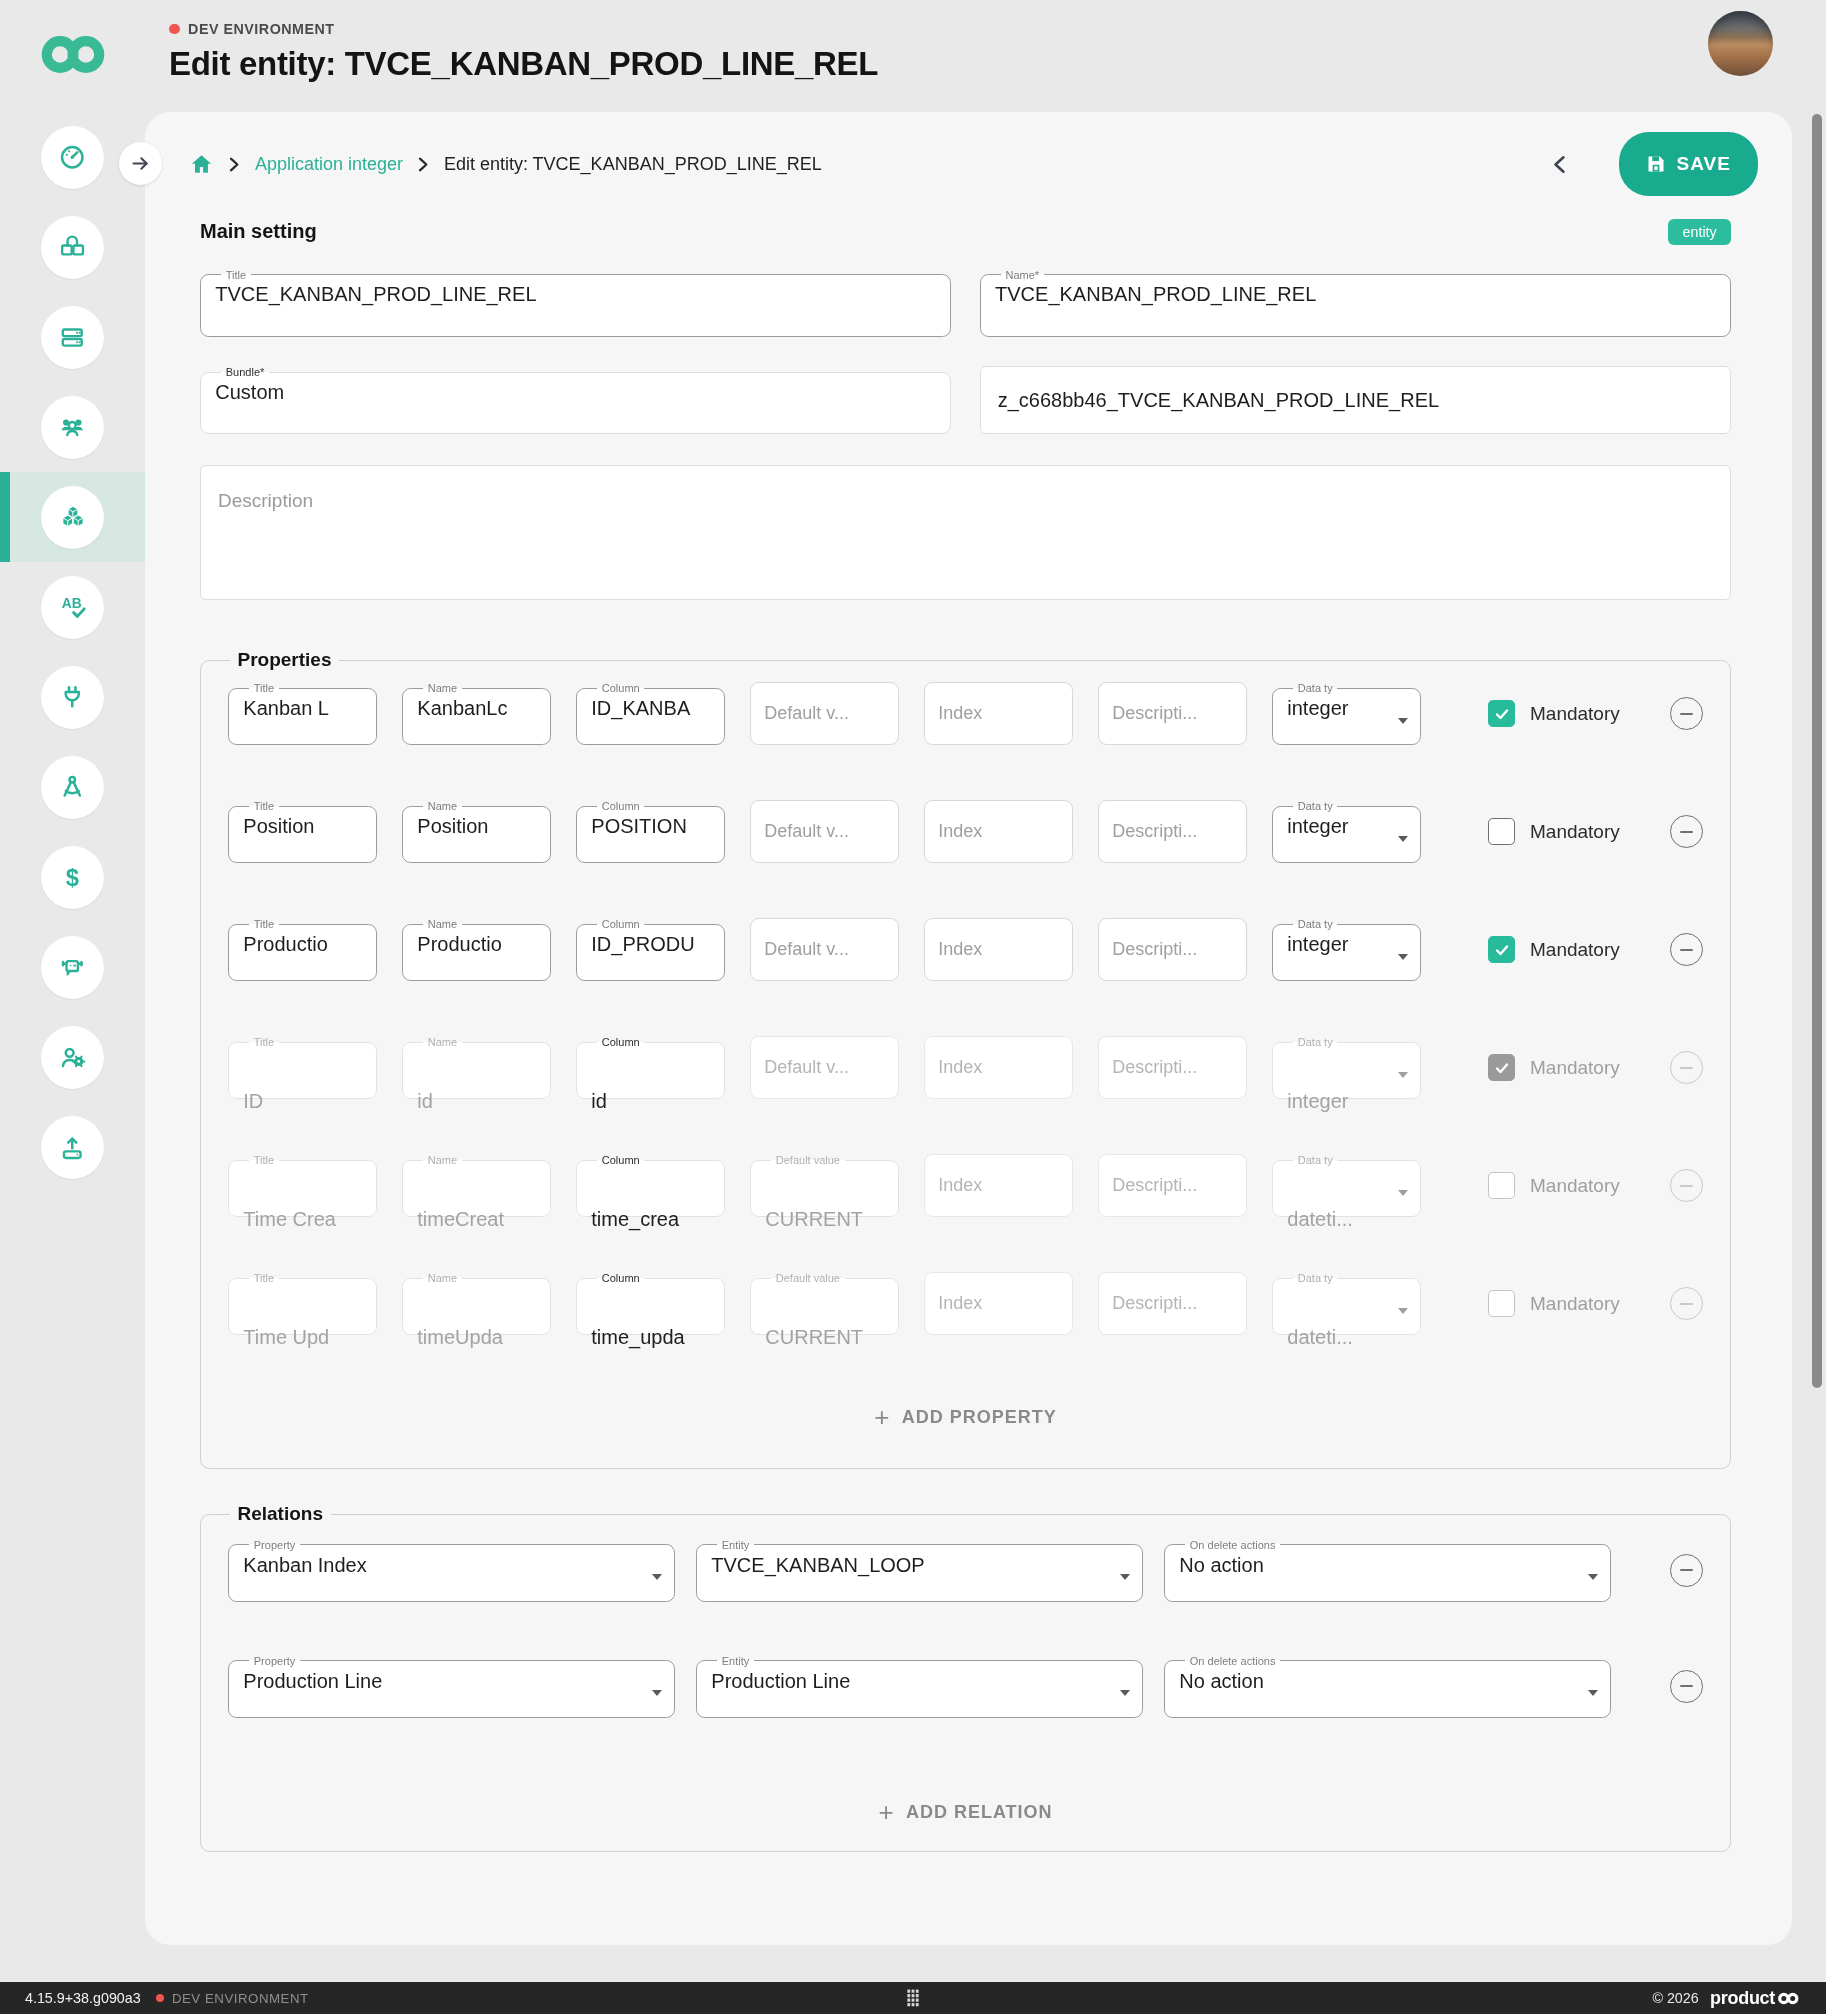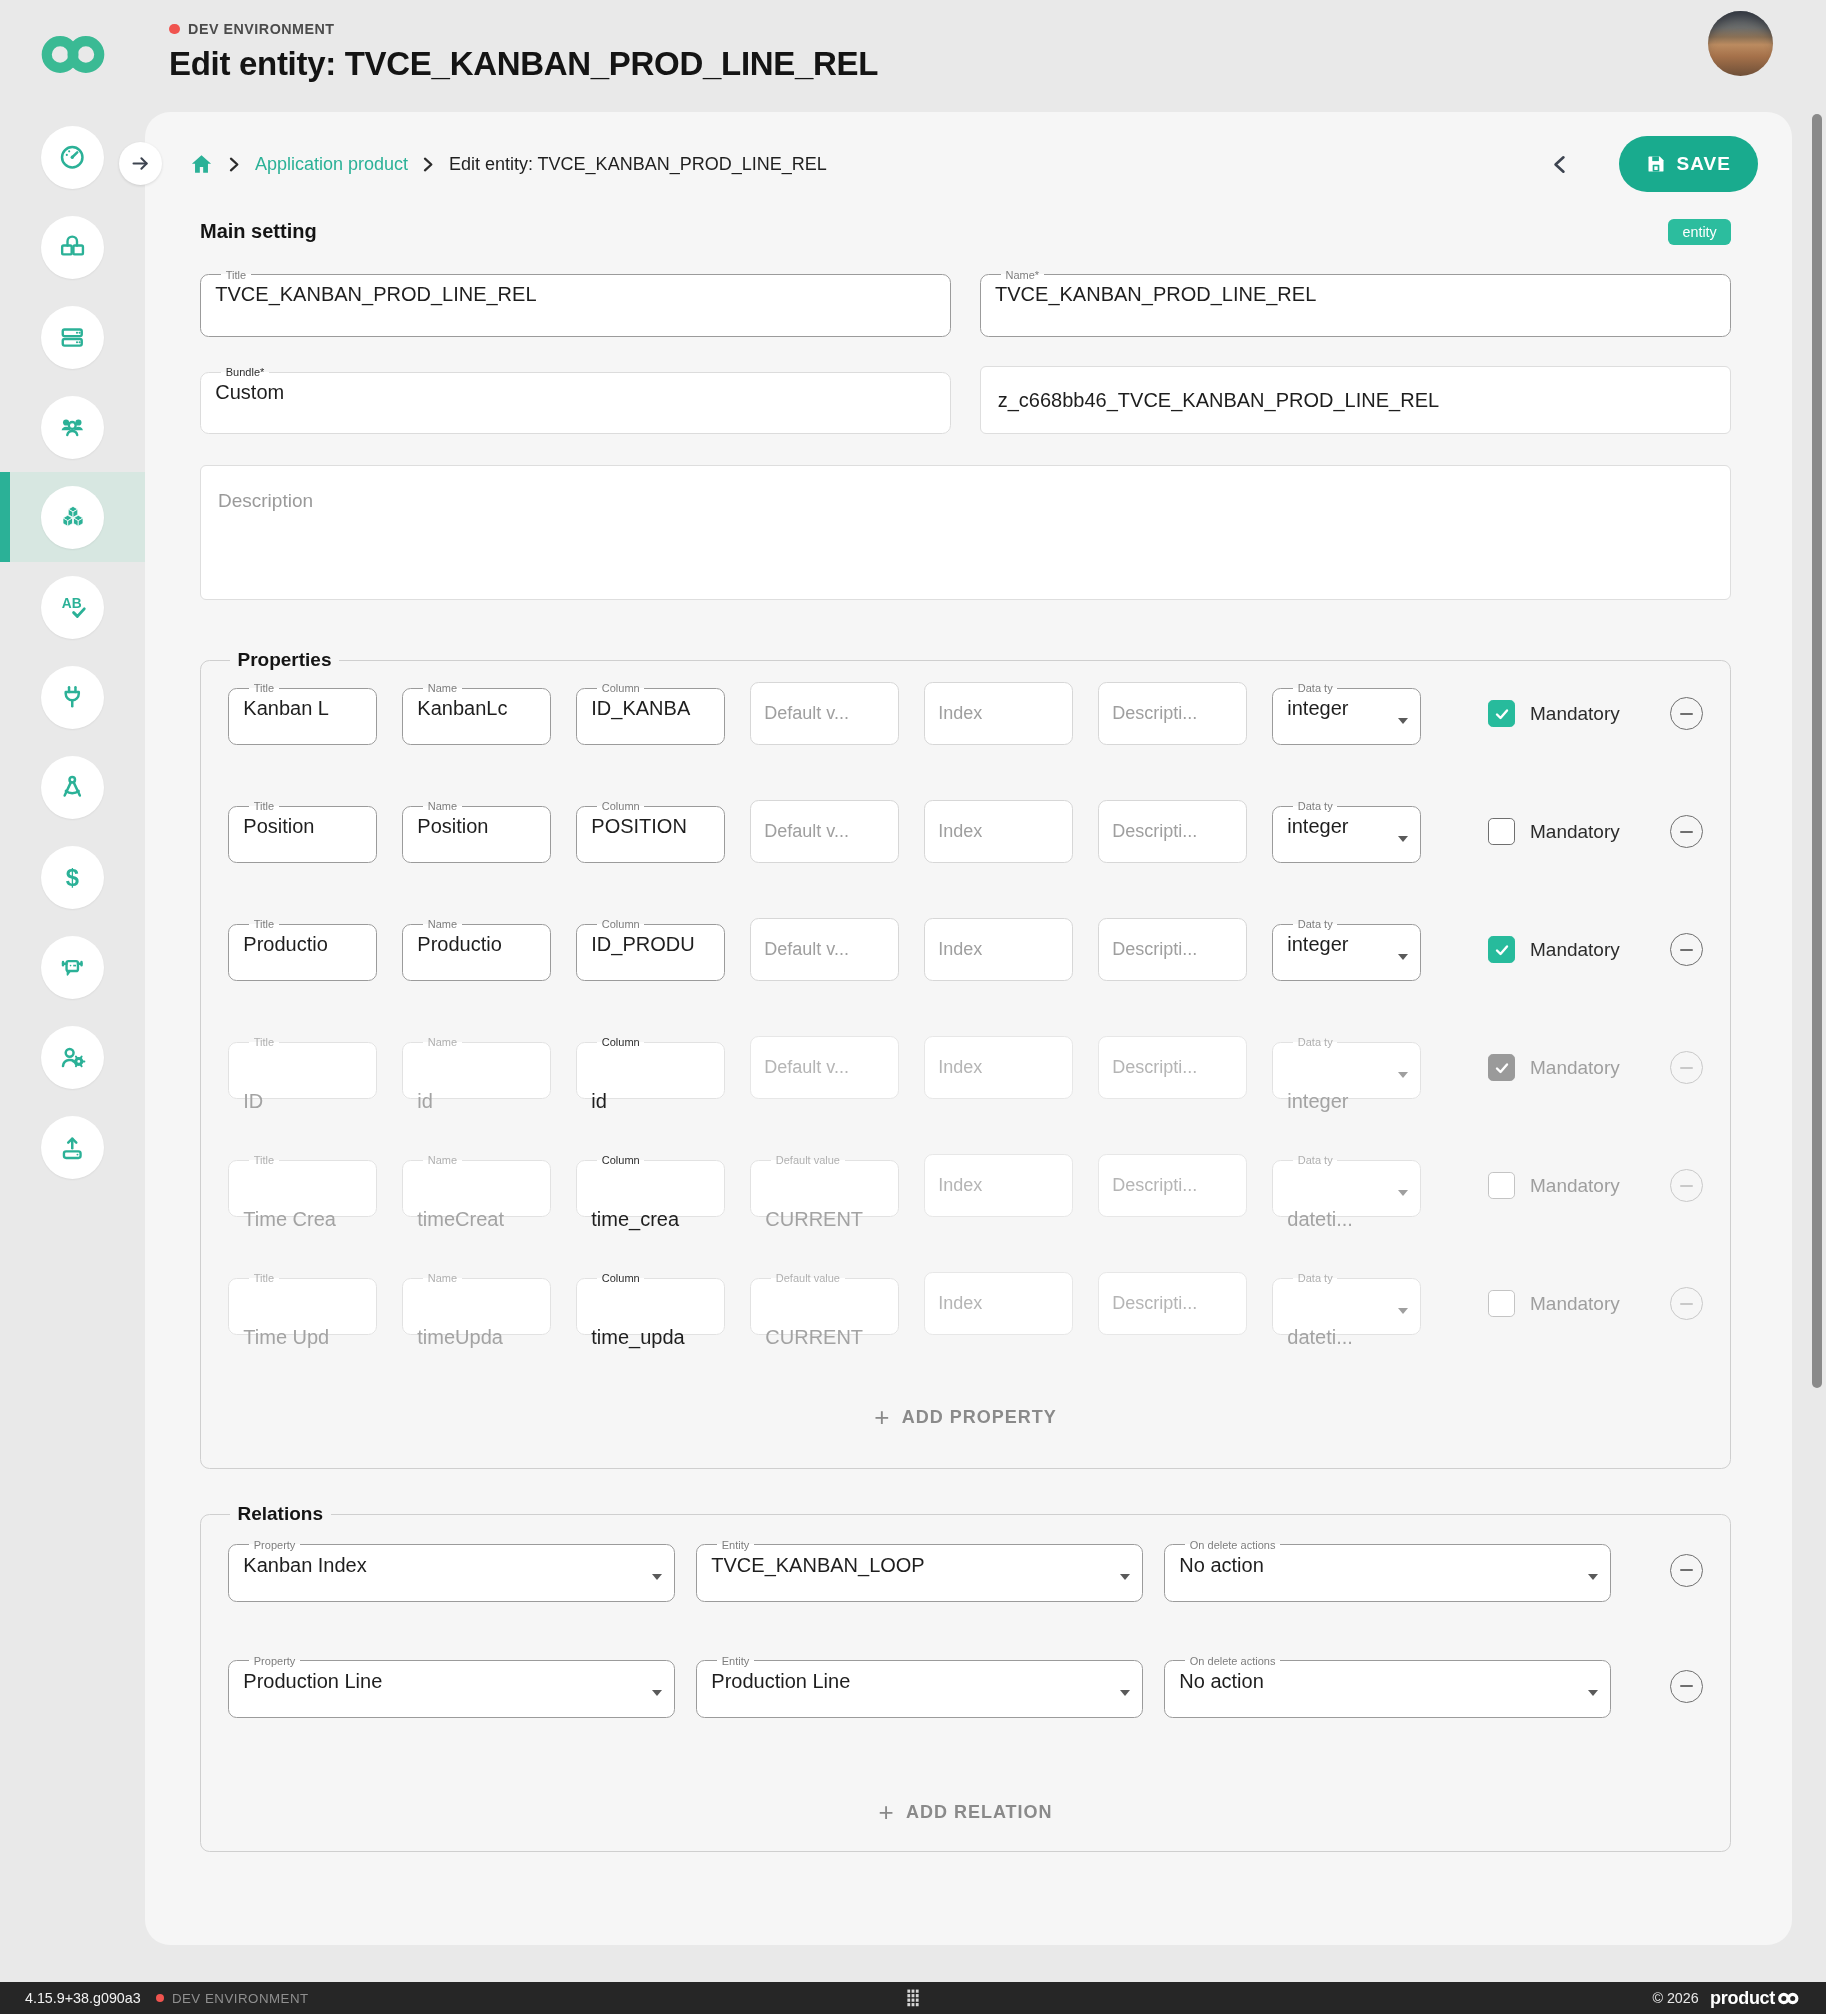--- a/index.html
+++ b/index.html
@@ -32,21 +32,21 @@
   .card { position:absolute; left:145px; top:112px; right:34px; bottom:69px; background:#f6f6f6; border-radius:25px; }
   .expandbtn { position:absolute; left:-26px; top:29.5px; width:43px; height:43px; border-radius:50%; background:#fff; border:none; cursor:pointer; display:flex; align-items:center; justify-content:center; box-shadow:0 1px 2.9px rgba(0,0,0,.12); }
 
   .crumbrow { display:flex; align-items:center; padding:31px 34px 0 44px; height:73px; }
   .crumbhome { background:none; border:none; cursor:pointer; display:flex; align-items:center; }
   .crumbsep { margin:0 13.3px; display:flex; align-items:center; }
   .crumblink { color:#2bb197; font-size:18px; cursor:pointer; text-decoration:none; }
   .crumbcur { color:#1f1f1f; font-size:18px; }
   .crumbspacer { flex:1; }
   .backbtn { background:none; border:none; cursor:pointer; margin-right:51px; display:flex; align-items:center; }
-  .savebtn { width:139px; height:56px; border-radius:30px; background:#19ab8e; color:#fff; border:none; cursor:pointer;
+  .savebtn { width:139px; height:64px; border-radius:30px; background:#19ab8e; color:#fff; border:none; cursor:pointer;
     font-family:"Liberation Sans",sans-serif; font-size:19px; font-weight:700; letter-spacing:1px;
     display:flex; align-items:center; justify-content:center; gap:10.5px; }
 
   .content { padding:0 61px 0 55px; }
 
   .headrow { margin-top:34px; display:flex; align-items:center; }
   .h2 { font-size:20px; font-weight:700; color:#141414; }
   .badge { margin-left:auto; background:#2cbd9e; color:#fff; font-size:14.3px; padding:4.8px 14.3px; border-radius:5.7px; }
 
   
@@ -307,21 +307,21 @@
       <button class="crumbhome">
         <svg width="25" height="25" viewBox="0 0 24 24">
           <path d="M12 3.2 L21.2 11.2 h-3 v8.6 h-4.6 v-5.4 h-3.2 v5.4 H5.8 v-8.6 h-3 Z" fill="#2bb197"></path>
         </svg>
       </button>
       <span class="crumbsep">
         <svg width="14.3" height="17" viewBox="0 0 12 16" fill="none" stroke="#2b2b2b" stroke-width="2.1" stroke-linecap="round" stroke-linejoin="round">
             <polyline points="3,2.5 9,8 3,13.5"></polyline>
           </svg>
       </span>
-      <a class="crumblink" href="#">Application product</a>
+      <a class="crumblink" href="#">Application integer</a>
       <span class="crumbsep">
         <svg width="14.3" height="17" viewBox="0 0 12 16" fill="none" stroke="#2b2b2b" stroke-width="2.1" stroke-linecap="round" stroke-linejoin="round">
             <polyline points="3,2.5 9,8 3,13.5"></polyline>
           </svg>
       </span>
       <span class="crumbcur">Edit entity: TVCE_KANBAN_PROD_LINE_REL</span>
       <span class="crumbspacer"></span>
       <button class="backbtn">
         <svg width="17" height="21" viewBox="0 0 12 16" fill="none" stroke="#3d4450" stroke-width="2" stroke-linecap="round" stroke-linejoin="round">
             <polyline points="9,2.5 3,8 9,13.5"></polyline>

